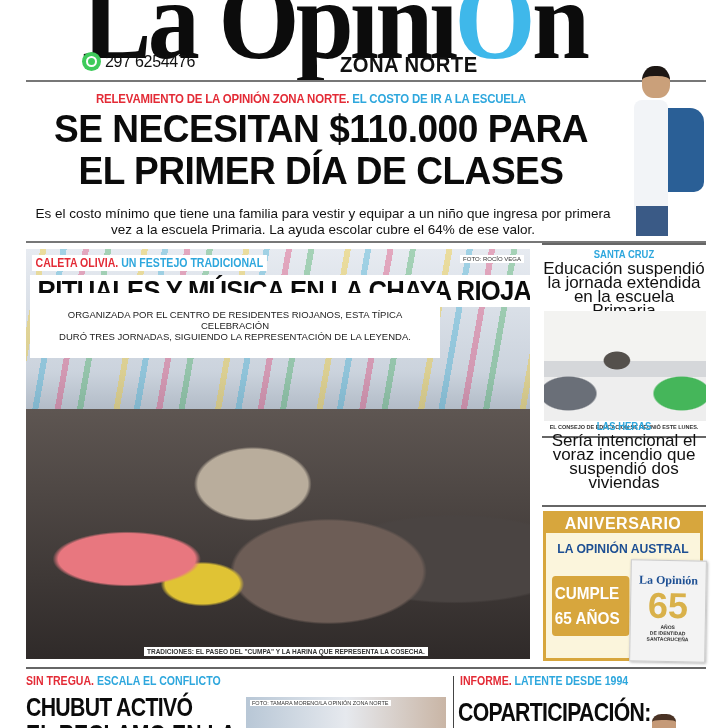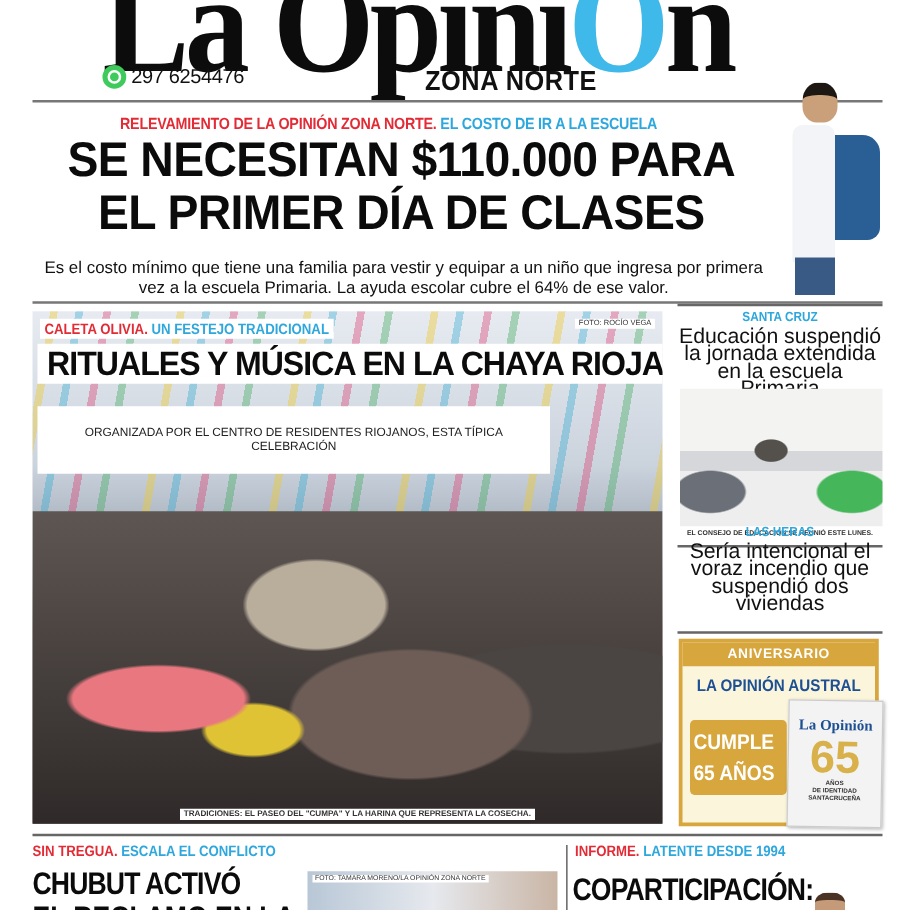--- a/index.html
+++ b/index.html
@@ -40,37 +40,37 @@
   .crowd { position: absolute; left: 0; bottom: 0; width: 100%; height: 250px;
     background: radial-gradient(ellipse at 20% 60%, #e8777f 0 12%, transparent 13%),
                 radial-gradient(ellipse at 35% 70%, #e0c334 0 8%, transparent 9%),
                 radial-gradient(ellipse at 45% 30%, #b9ad9c 0 14%, transparent 15%),
                 radial-gradient(ellipse at 60% 65%, #6d5d56 0 22%, transparent 23%),
                 radial-gradient(ellipse at 85% 60%, #4a4442 0 20%, transparent 21%),
                 linear-gradient(180deg, #5e5652, #2f2a29); }
   .feature-kicker { position: absolute; left: 6px; top: 6px; background: #fff; padding: 1px 4px; font-size: 12px; font-weight: 700; transform: scaleX(0.88); transform-origin: left top; white-space: nowrap; }
   .photo-credit { position: absolute; right: 6px; top: 6px; background: #fff; padding: 1px 3px; font-size: 6px; color: #333; }
   .feature-title { position: absolute; left: 4px; top: 26px; background: #fff; padding: 0 8px; font-size: 27px; font-weight: 900; letter-spacing: -0.8px; line-height: 32px; white-space: nowrap; color: #0b0b0b; transform: scaleX(0.95); transform-origin: left top; }
-  .feature-sub { position: absolute; left: 4px; top: 76px; background: #fff; padding: 16px 4px; font-size: 9.5px; line-height: 11px; text-align: center; color: #222; width: 410px; }
+  .feature-sub { position: absolute; left: 4px; top: 44px; background: #fff; padding: 16px 4px; font-size: 9.5px; line-height: 11px; text-align: center; color: #222; width: 410px; }
   .feature-caption { position: absolute; left: 118px; top: 398px; background: #fff; padding: 1px 3px; font-size: 6.5px; font-weight: 700; color: #333; white-space: nowrap; }
 
   
   .rc { position: absolute; left: 542px; width: 164px; text-align: center; }
   .rc-rule { position: absolute; left: 542px; width: 164px; height: 2px; background: #666; }
   .rc-kicker { font-size: 10.5px; font-weight: 700; color: #2ea7dd; transform: scaleX(0.9); }
   .rc-title { font-size: 17px; font-weight: 400; line-height: 14px; color: #111; margin-top: 2px; }
   .rc-photo { position: absolute; left: 544px; top: 311px; width: 162px; height: 110px; background:
       radial-gradient(ellipse at 15% 75%, #6a6f78 0 14%, transparent 15%),
       radial-gradient(ellipse at 85% 75%, #45b65a 0 14%, transparent 15%),
       radial-gradient(ellipse at 45% 45%, #54504c 0 10%, transparent 11%),
       linear-gradient(180deg, #f3f3f1 0 45%, #d5d7da 45% 60%, #eeeeee 60% 100%); }
   .rc-caption { position: absolute; left: 542px; top: 424px; width: 164px; text-align: center; font-size: 5.5px; font-weight: 700; color: #333; }
 
   .anniv { position: absolute; left: 543px; top: 511px; width: 160px; height: 150px; background: #fbf5dc; border: 3px solid #d7a63d; }
-  .anniv-head { background: #d7a63d; color: #fff; font-size: 11px; font-weight: 700; text-align: center; height: 19px; line-height: 19px; letter-spacing: .5px; }
+  .anniv-head { background: #d7a63d; color: #fff; font-size: 16px; font-weight: 700; text-align: center; height: 19px; line-height: 19px; letter-spacing: .5px; }
   .anniv-title { font-size: 13.5px; font-weight: 900; color: #1d4f93; text-align: center; margin-top: 8px; transform: scaleX(0.9); white-space: nowrap; }
   .anniv-badge { position: absolute; left: 6px; top: 62px; width: 86px; height: 60px; background: #d7a63d; border-radius: 4px; color: #fff; font-size: 17px; font-weight: 900; line-height: 25px; padding: 5px 0 0 3px; transform: scaleX(0.9); transform-origin: left top; }
   .anniv-cover { position: absolute; left: 84px; top: 46px; width: 76px; height: 102px; background: #f3f3f3; border: 1px solid #ccc; box-shadow: 1px 1px 3px rgba(0,0,0,.3); transform: rotate(1deg); text-align: center; }
   .cover-logo { font-family: "Liberation Serif", serif; font-size: 12px; font-weight: 700; color: #1d4f93; margin-top: 12px; }
   .cover-num { font-size: 36px; font-weight: 900; color: #d9b14a; line-height: 36px; }
   .cover-tag { font-size: 5px; font-weight: 700; color: #333; }
 
   
   .rule-bottom { position: absolute; left: 26px; top: 667px; width: 680px; height: 2px; background: #666; }
   .b-kicker { position: absolute; top: 674px; font-size: 12px; font-weight: 700; white-space: nowrap; transform: scaleX(0.88); transform-origin: left top; }
@@ -119,20 +119,21 @@
   <div class="flags"></div>
   <div class="crowd"></div>
   <div class="feature-kicker">
     <span class="red">CALETA OLIVIA.</span>
     <span class="blue">UN FESTEJO TRADICIONAL</span>
   </div>
   <div class="photo-credit">FOTO: ROCÍO VEGA</div>
   <h2 class="feature-title">RITUALES Y MÚSICA EN LA CHAYA RIOJANA</h2>
   <p class="feature-sub">
     <span>ORGANIZADA POR EL CENTRO DE RESIDENTES RIOJANOS, ESTA TÍPICA CELEBRACIÓN</span><br>
+    <span>DURÓ TRES JORNADAS, SIGUIENDO LA REPRESENTACIÓN DE LA LEYENDA.</span>
   </p>
   <div class="feature-caption">TRADICIONES: EL PASEO DEL "CUMPA" Y LA HARINA QUE REPRESENTA LA COSECHA.</div>
 </section>
 
 <div class="rc-rule" style="top:243px"></div>
 <article class="rc" style="top:248px">
   <div class="rc-kicker">SANTA CRUZ</div>
   <div class="rc-title">Educación suspendió la jornada extendida en la escuela Primaria</div>
 </article>
 <div class="rc-photo"></div>

